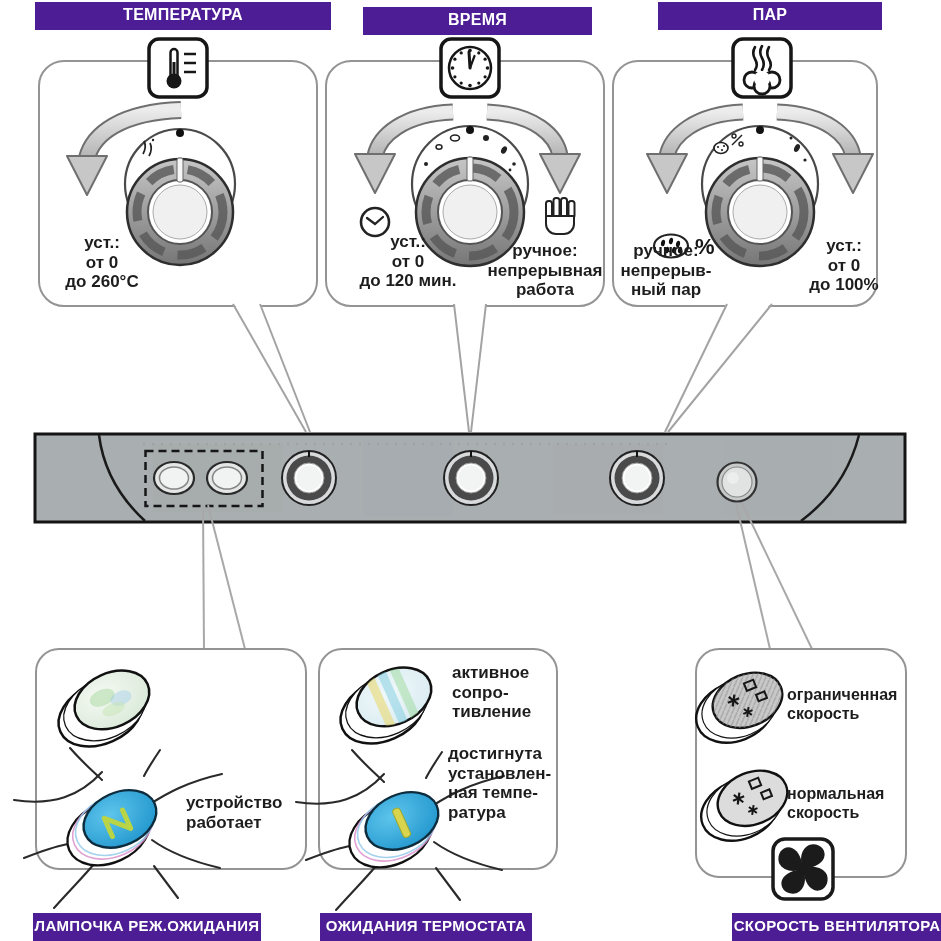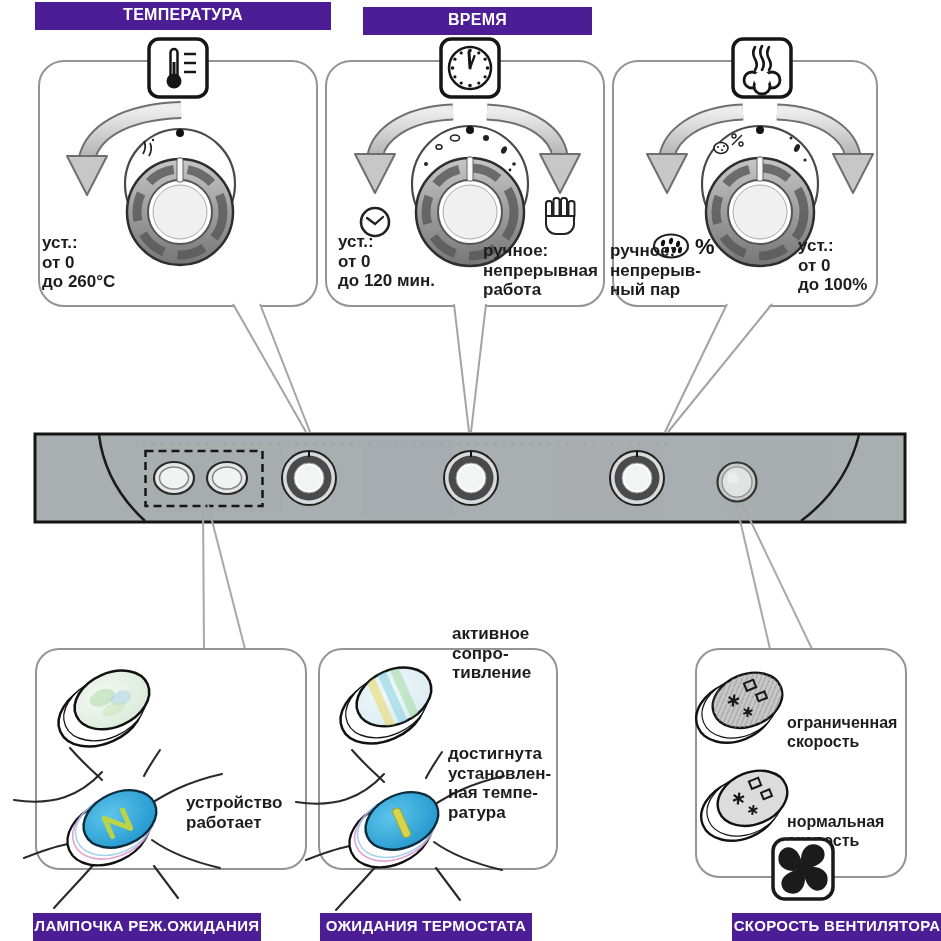--- a/index.html
+++ b/index.html
@@ -14,22 +14,22 @@
     letter-spacing:.3px; white-space:nowrap; overflow:hidden;
   }
   .bar.small { font-size:15px;text-align:center; }
   .cbox {
     position:absolute; background:#fff; border:2px solid #949494; border-radius:26px;
   }
   .txt {
     position:absolute; font-weight:bold; font-size:17px; line-height:1.16;
     white-space:pre-line;
   }
-  .txt.center { }
-  .txt.sm { font-size:16px;margin-top:28px; }
+  .txt.center { text-align:center; }
+  .txt.sm { font-size:16px; }
   svg { display:block; }
   svg text { font-family:"Liberation Sans", sans-serif; }
   .layer { position:absolute; left:0; top:0; pointer-events:none; }
 </style>
 </head>
 <body>
 
 <div class="stage">
 
   <svg width="0" height="0" style="position:absolute">
@@ -57,20 +57,21 @@
           <stop offset="1" stop-color="#cfe6ee"></stop>
       </radialGradient>
       <pattern id="hatchP" width="6" height="6" patternUnits="userSpaceOnUse">
         <path d="M0 6 L6 0" stroke="#8f8f8f" stroke-width="1.3"></path>
       </pattern>
     </defs>
   </svg>
 
   <div class="bar" style="left:35px;top:2px;width:296px">ТЕМПЕРАТУРА</div>
   <div class="bar" style="left:363px;top:7px;width:229px">ВРЕМЯ</div>
+  <div class="bar" style="left:658px;top:2px;width:224px">ПАР</div>
 
   <div class="cbox" style="left:38px;top:60px;width:276px;height:243px"></div>
   <div class="cbox" style="left:325px;top:60px;width:276px;height:243px"></div>
   <div class="cbox" style="left:612px;top:60px;width:262px;height:243px"></div>
 
   <svg class="abs" style="left:146px;top:36px" width="64" height="64">
     <rect x="3" y="3" width="58" height="58" rx="10" fill="#fff" stroke="#161616" stroke-width="3.5"></rect>
     <circle cx="28" cy="45" r="7.5" fill="#161616"></circle>
     <rect x="24.5" y="13" width="7" height="32" rx="3.5" fill="none" stroke="#161616" stroke-width="2.5"></rect>
     <rect x="26.5" y="26" width="3" height="18" fill="#161616"></rect>
@@ -367,21 +368,21 @@
       <ellipse cx="-13" cy="6" rx="44" ry="30" fill="#fff" stroke="#111" stroke-width="2.5"></ellipse>
       <ellipse cx="-7" cy="3" rx="43" ry="29.5" fill="#fff" stroke="#111" stroke-width="1.3"></ellipse>
       <ellipse cx="3" cy="-2" rx="39" ry="27" fill="url(#faceStripeG)" stroke="#111" stroke-width="2.5"></ellipse>
       <g clip-path="url(#faceClip2)">
         <rect x="-16" y="-30" width="9" height="60" fill="#ead970" opacity="0.6"></rect>
         <rect x="-3" y="-30" width="9" height="60" fill="#86cfe2" opacity="0.55"></rect>
         <rect x="10" y="-30" width="9" height="60" fill="#a2dba2" opacity="0.55"></rect>
       </g>
     </g>
   </svg>
-  <div class="txt" style="left:452px;top:624px;width:104px">активное
+  <div class="txt" style="left:452px;top:663px;width:104px">активное
 сопро-
 тивление</div>
 
   <svg class="abs" style="left:290px;top:740px" width="225" height="175">
     <g stroke="#2a2a2a" stroke-width="2.1" fill="none" stroke-linecap="round">
       <path d="M 6 62 C 45 68 72 58 94 34"></path>
       <path d="M 16 120 C 52 106 70 102 86 106"></path>
       <path d="M 214 36 C 178 44 158 56 142 66"></path>
       <path d="M 212 130 C 178 122 158 112 144 102"></path>
       <path d="M 62 10 C 76 26 86 34 94 42"></path>

